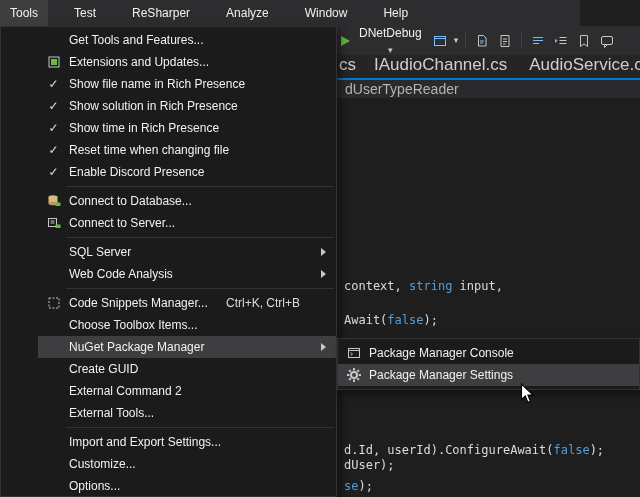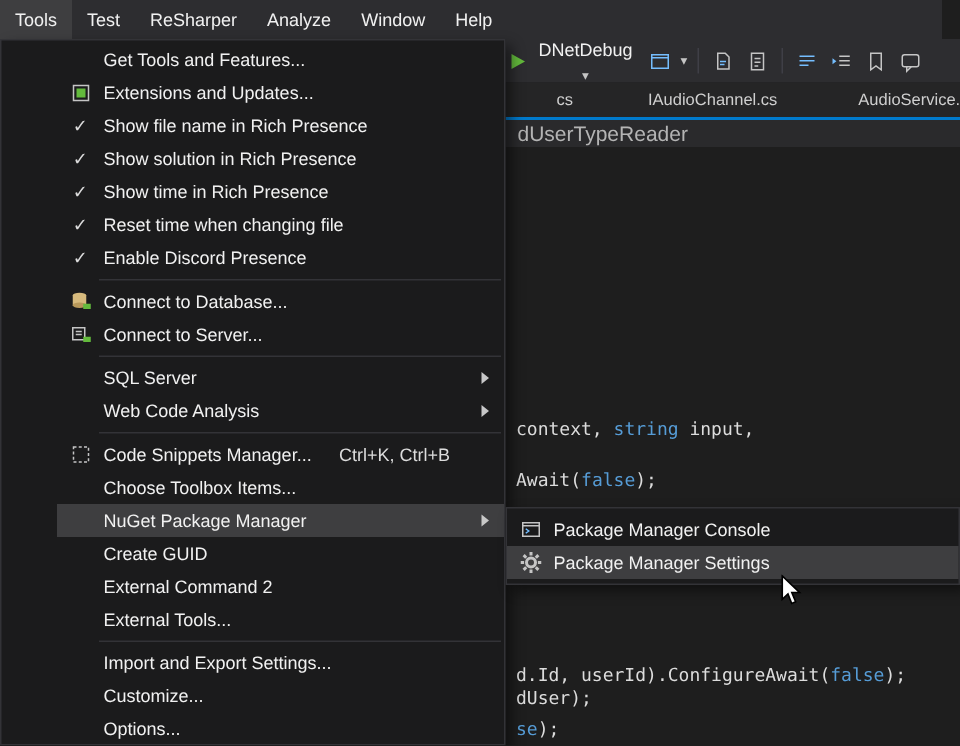--- a/index.html
+++ b/index.html
@@ -1,38 +1,38 @@
 <!DOCTYPE html>
 <html><head>
 <meta charset="utf-8">
 <style>
   html,body{margin:0;padding:0;}
   body{width:640px;height:497px;position:relative;overflow:hidden;background:#1e1e1e;
        font-family:"Liberation Sans",sans-serif;}
 
   
-  .menubar{position:absolute;top:0;left:0;width:628px;height:26px;background:#2d2d30;
-           display:flex;align-items:stretch;z-index:5;}
+  .menubar{position:absolute;top:0;left:0;width:580px;height:26px;background:#2d2d30;
+           display:flex;align-items:stretch;z-index:5;gap:16px;}
   .mb-item{display:flex;align-items:center;padding:0 10px;font-size:12px;color:#f1f1f1;cursor:default;}
   .mb-item.active{background:#3e3e40;}
 
   
   .toolbar{position:absolute;top:26px;left:0;width:640px;height:29px;background:#2d2d30;z-index:1;}
   .toolbar-inner{position:absolute;left:341px;top:0;height:29px;display:flex;align-items:center;gap:5px;}
   .play{width:0;height:0;border-top:5px solid transparent;border-bottom:5px solid transparent;
         border-left:9px solid #63ba3c;}
   .debug-target{display:flex;align-items:center;gap:6px;color:#f1f1f1;font-size:12px;padding:2px 4px;flex-direction:column;}
   .caret{font-size:9px;color:#c5c5c5;line-height:1;}
   .tb-sep{width:1px;height:17px;background:#3f3f46;margin:0 2px;}
   .tbicon{width:18px;height:18px;display:flex;align-items:center;justify-content:center;}
   .tbicon svg{display:block;}
 
   
   .tabbar{position:absolute;top:55px;left:337px;right:0;height:23px;background:#252526;display:flex;z-index:1;}
-  .tab{display:flex;align-items:center;padding:0 11px;font-size:11px;color:#cfcfcf;white-space:nowrap;margin-left:32px;}
+  .tab{display:flex;padding:0 11px;font-size:17px;color:#cfcfcf;white-space:nowrap;}
   .tab-partial{padding:0 7px 0 2px;color:#cfcfcf;}
   .tab-underline{position:absolute;top:78px;left:337px;right:0;height:2px;background:#007acc;z-index:1;}
 
   
   .navbar{position:absolute;top:80px;left:337px;right:0;height:18px;background:#2a2a2c;
           display:flex;align-items:center;z-index:1;}
   .navbar span{font-size:14px;color:#b4b4b4;padding-left:8px;}
 
   
   .editor{position:absolute;top:98px;left:337px;right:0;bottom:0;z-index:0;}

